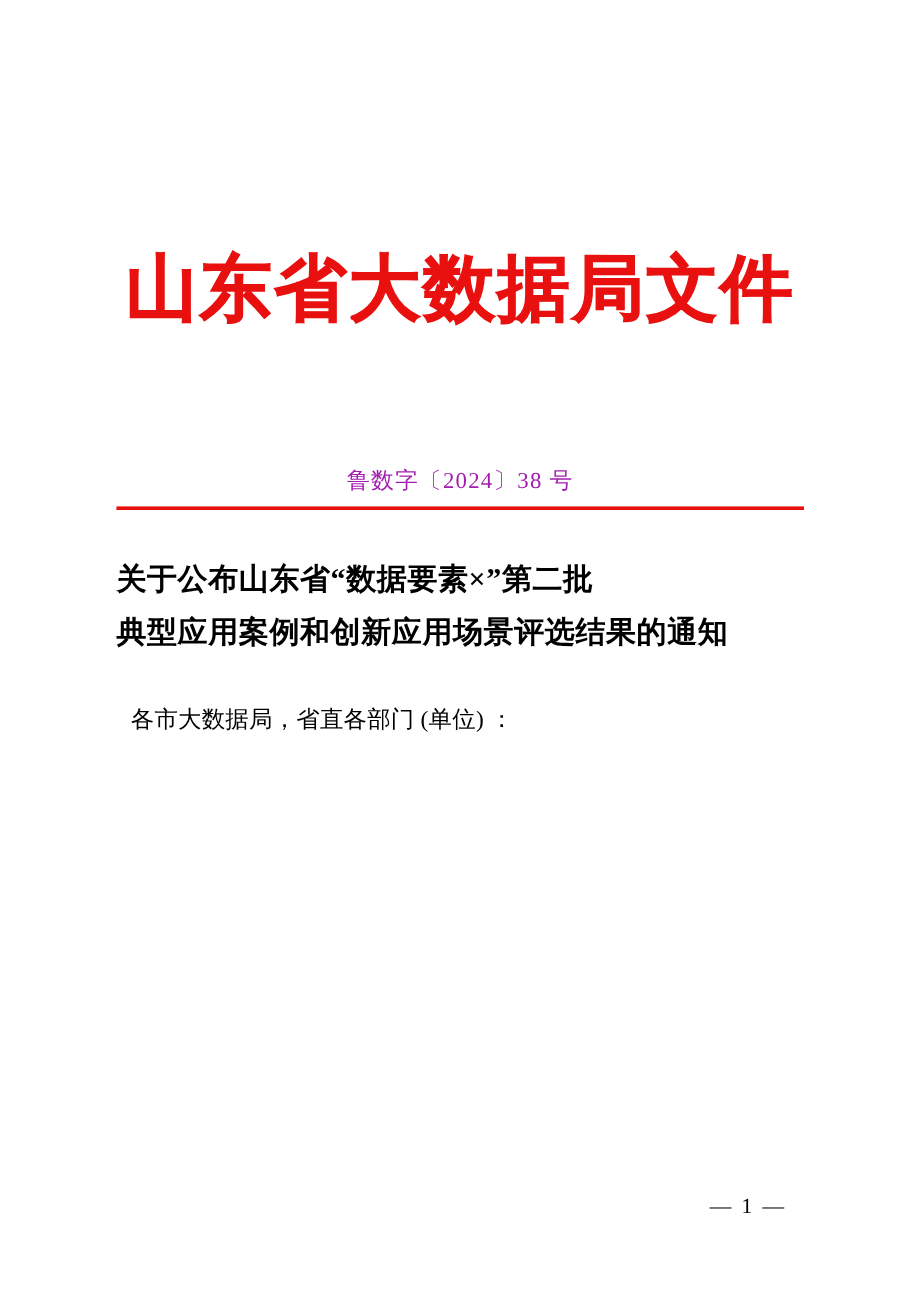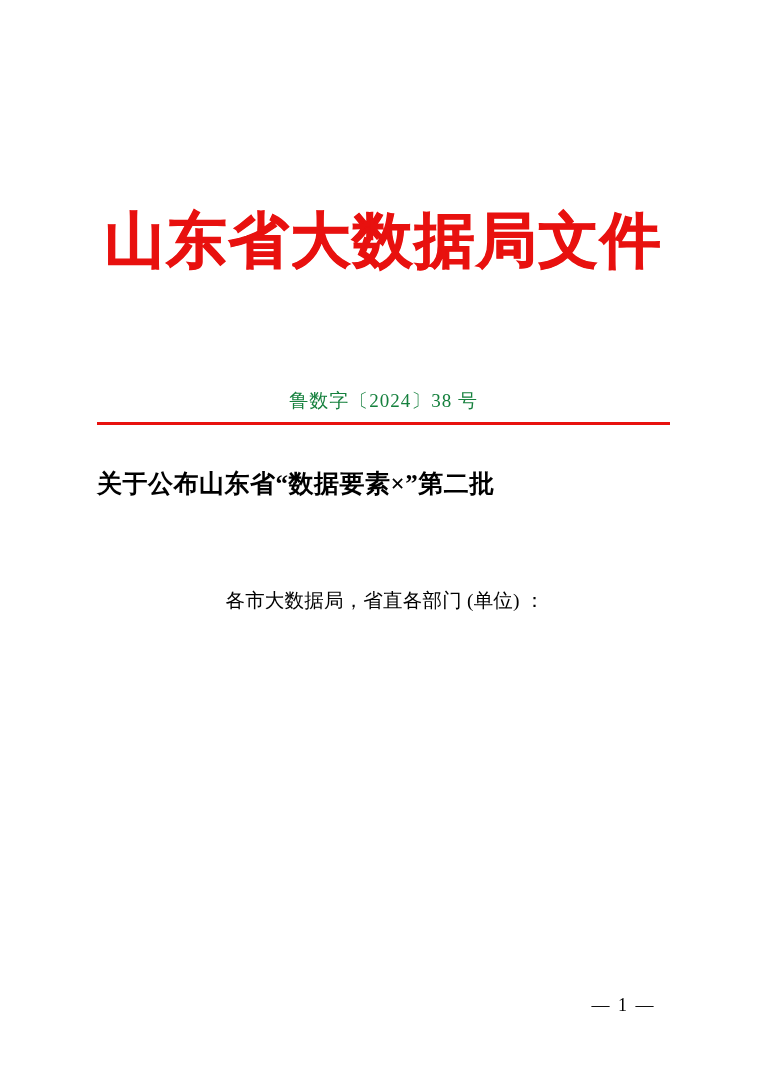--- a/index.html
+++ b/index.html
@@ -44,21 +44,21 @@
 
   
   .docnum {
     position: absolute;
     top: 388px;
     left: 0;
     width: 767px;
     text-align: center;
     font-size: 19px;
     letter-spacing: 1px;
-    color: #15803d;
+    color: #a21caf;
   }
 
   
   .red-rule {
     position: absolute;
     top: 422px;
     left: 97px;
     width: 573px;
     height: 2.5px;
     background: #e8110f;
@@ -85,22 +85,22 @@
   .body-block {
     position: absolute;
     top: 582px;
     left: 97px;
     width: 576px;
     font-size: 19.5px;
     line-height: 38px;
     letter-spacing: 0.2px;
   }
   .salutation {
-    margin: 0 0 0 0;
-    text-align: center;
+    margin: 0 0 0 12px;
+    text-align: left;
   }
   .para {
     margin: 0;
     text-indent: 2em;
     text-align: justify;
     text-align-last: left;
   }
 
   
   .page-number {
@@ -125,20 +125,21 @@
   <div class="masthead">
     <div class="masthead-title">山东省大数据局文件</div>
   </div>
 
   <div class="docnum">鲁数字〔2024〕38 号</div>
 
   <div class="red-rule"></div>
 
   <div class="doc-title">
     <span class="line">关于公布山东省“数据要素×”第二批</span>
+    <span class="line">典型应用案例和创新应用场景评选结果的通知</span>
   </div>
 
   <div class="body-block">
     <p class="salutation">各市大数据局，省直各部门 (单位) ：</p>
   </div>
 
   <div class="page-number">
     <span class="inner">— 1 —</span>
   </div>
 

